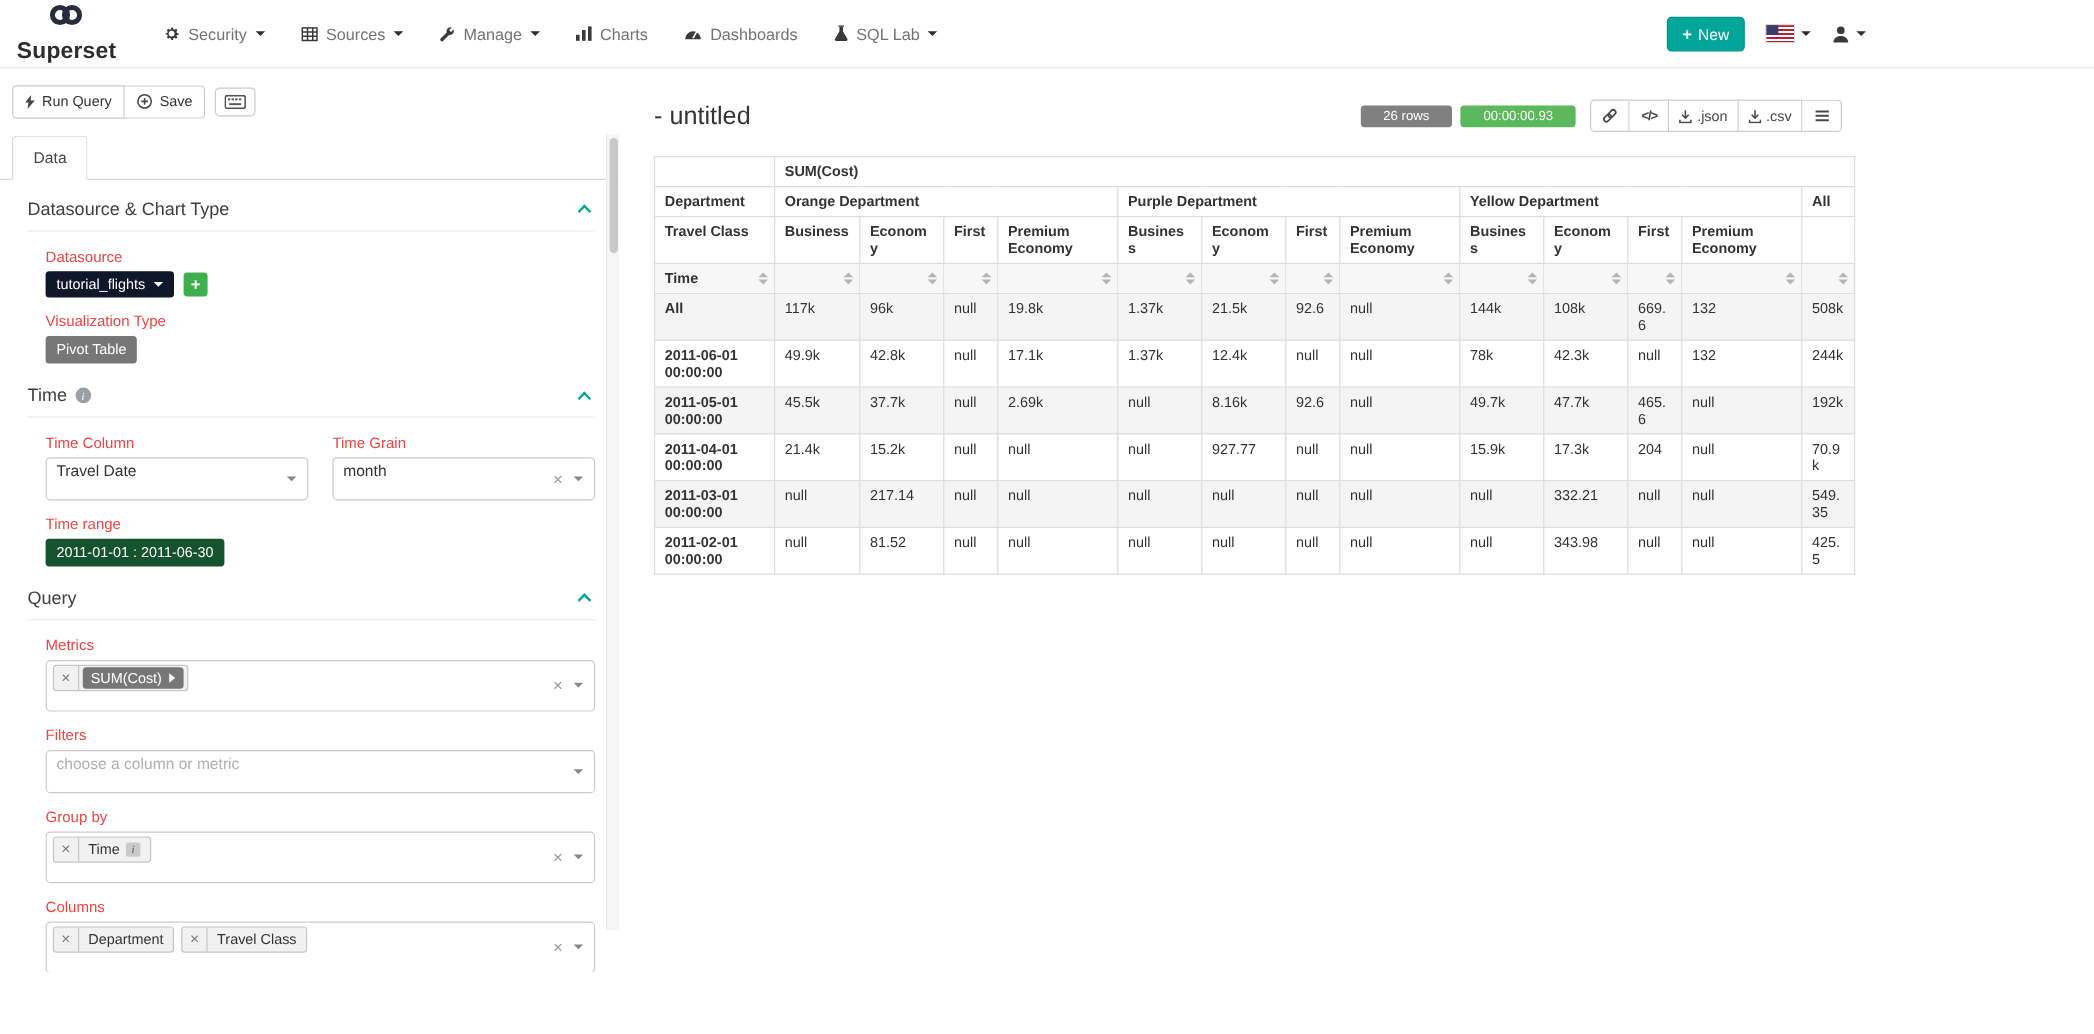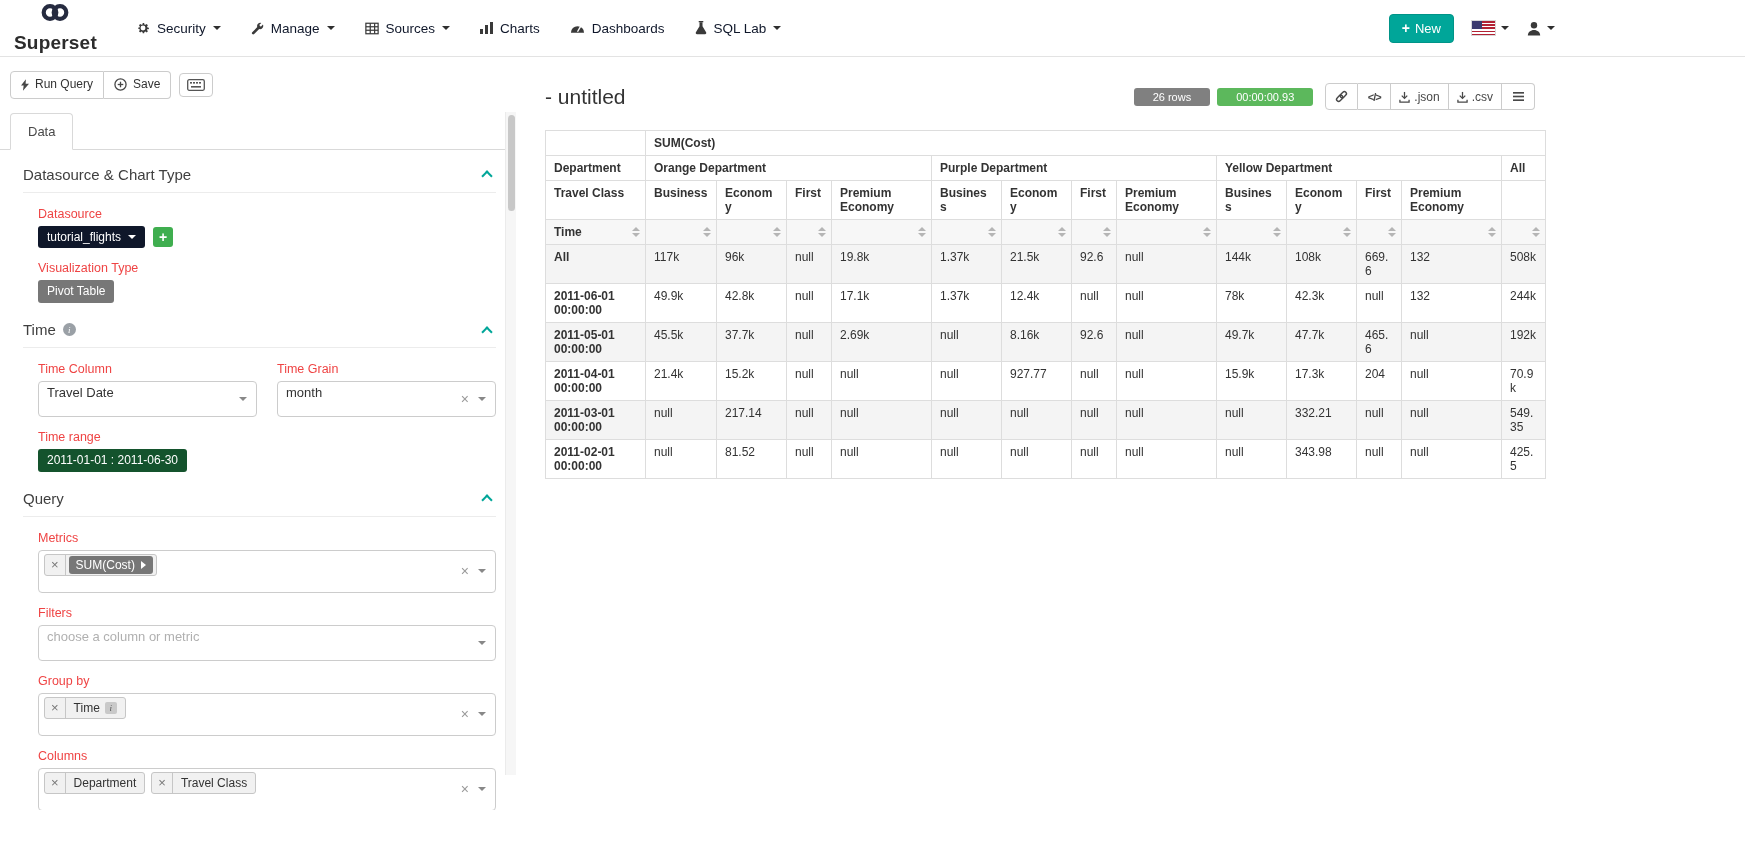--- a/index.html
+++ b/index.html
@@ -5,21 +5,21 @@
   *{margin:0;padding:0;box-sizing:border-box;}
   html,body{width:1745px;height:862px;}
   body{font-family:"Liberation Sans","DejaVu Sans",sans-serif;font-size:13px;color:#333;background:#fff;overflow:hidden;}
   .app{position:relative;width:1745px;height:862px;background:#fff;}
 
   
   .navbar{position:absolute;top:0;left:0;width:1745px;height:57px;background:#fff;border-bottom:1px solid #e3e3e3;display:flex;align-items:center;padding:0 190px 0 14px;z-index:5;}
   .brand{display:flex;align-items:center;gap:9px;margin-right:24px;cursor:pointer;flex-direction:column;}
   .brand-name{font-size:19px;font-weight:bold;color:#2c2c2c;letter-spacing:.2px;}
   .nav-items{display:flex;align-items:center;height:100%;}
-  .nav-item{display:flex;align-items:center;gap:7px;padding:0 15px;height:100%;font-size:13.5px;color:#0f172a;cursor:pointer;white-space:nowrap;}
+  .nav-item{display:flex;align-items:center;gap:7px;padding:0 15px;height:100%;font-size:13.5px;color:#737373;cursor:pointer;white-space:nowrap;}
   .ni{display:flex;align-items:center;}
   .caret{display:inline-block;width:0;height:0;border-left:4px solid transparent;border-right:4px solid transparent;border-top:4px solid #2e2e2e;}
   .bars{display:inline-flex;align-items:flex-end;gap:2px;height:12px;}
   .bars i{width:3px;background:#3a3a3a;display:block;}
   .nav-right{margin-left:auto;display:flex;align-items:center;gap:18px;}
   .btn-new{display:flex;align-items:center;gap:5px;background:#00a699;border:1px solid #009488;color:#fff;font-size:13px;padding:6px 12px;border-radius:4px;cursor:pointer;font-family:inherit;}
   .btn-new .plus{font-weight:bold;font-size:14px;line-height:1;}
   .lang{display:flex;align-items:center;gap:6px;cursor:pointer;}
   .flag{position:relative;width:23px;height:14px;background:repeating-linear-gradient(180deg,#b22234 0 1.6px,#fff 1.6px 3.2px);box-shadow:0 0 0 1px #d9d9d9;}
   .flag::after{content:"";position:absolute;left:0;top:0;width:10px;height:7.5px;background:#3c3b6e;}
@@ -116,38 +116,38 @@
           <svg width="14" height="14" viewBox="0 0 16 16" fill="#3a3a3a">
               <path d="M8 5.2A2.8 2.8 0 1 0 8 10.8 2.8 2.8 0 0 0 8 5.2zm6.7 4.1-1.6-.3a5 5 0 0 1-.5 1.2l1 1.4-1.4 1.4-1.4-1a5 5 0 0 1-1.2.5l-.3 1.6H7.7l-.3-1.6a5 5 0 0 1-1.2-.5l-1.4 1-1.4-1.4 1-1.4a5 5 0 0 1-.5-1.2l-1.6-.3V7.7l1.6-.3a5 5 0 0 1 .5-1.2l-1-1.4 1.4-1.4 1.4 1a5 5 0 0 1 1.2-.5l.3-1.6h1.6l.3 1.6a5 5 0 0 1 1.2.5l1.4-1 1.4 1.4-1 1.4a5 5 0 0 1 .5 1.2l1.6.3z"></path>
               <circle cx="8" cy="8" r="1.5" fill="#fff"></circle>
             </svg>
         </span>
         <span>Security</span>
         <i class="caret"></i>
       </div>
       <div class="nav-item">
         <span class="ni">
-          <svg width="13" height="13" viewBox="0 0 16 16" fill="#3a3a3a">
-              <path d="M14.7 3.2l-2.6 2.6-2-2 2.6-2.6a4 4 0 0 0-5 5.1L1.5 12.5a1.7 1.7 0 0 0 2.4 2.4l6.2-6.2a4 4 0 0 0 4.6-5.5z"></path>
-            </svg>
-        </span>
-        <span>Manage</span>
-        <i class="caret"></i>
-      </div>
-      <div class="nav-item">
-        <span class="ni">
           <svg width="14" height="13" viewBox="0 0 16 14" fill="none" stroke="#3a3a3a" stroke-width="1.4">
               <rect x="1" y="1" width="14" height="12"></rect>
               <line x1="1" y1="5" x2="15" y2="5"></line>
               <line x1="1" y1="9" x2="15" y2="9"></line>
               <line x1="6" y1="1" x2="6" y2="13"></line>
               <line x1="11" y1="1" x2="11" y2="13"></line>
             </svg>
         </span>
         <span>Sources</span>
+        <i class="caret"></i>
+      </div>
+      <div class="nav-item">
+        <span class="ni">
+          <svg width="13" height="13" viewBox="0 0 16 16" fill="#3a3a3a">
+              <path d="M14.7 3.2l-2.6 2.6-2-2 2.6-2.6a4 4 0 0 0-5 5.1L1.5 12.5a1.7 1.7 0 0 0 2.4 2.4l6.2-6.2a4 4 0 0 0 4.6-5.5z"></path>
+            </svg>
+        </span>
+        <span>Manage</span>
         <i class="caret"></i>
       </div>
       <div class="nav-item">
         <span class="ni bars">
             <i style="height:5px"></i>
             <i style="height:9px"></i>
             <i style="height:12px"></i>
           </span>
         <span>Charts</span>
       </div>

